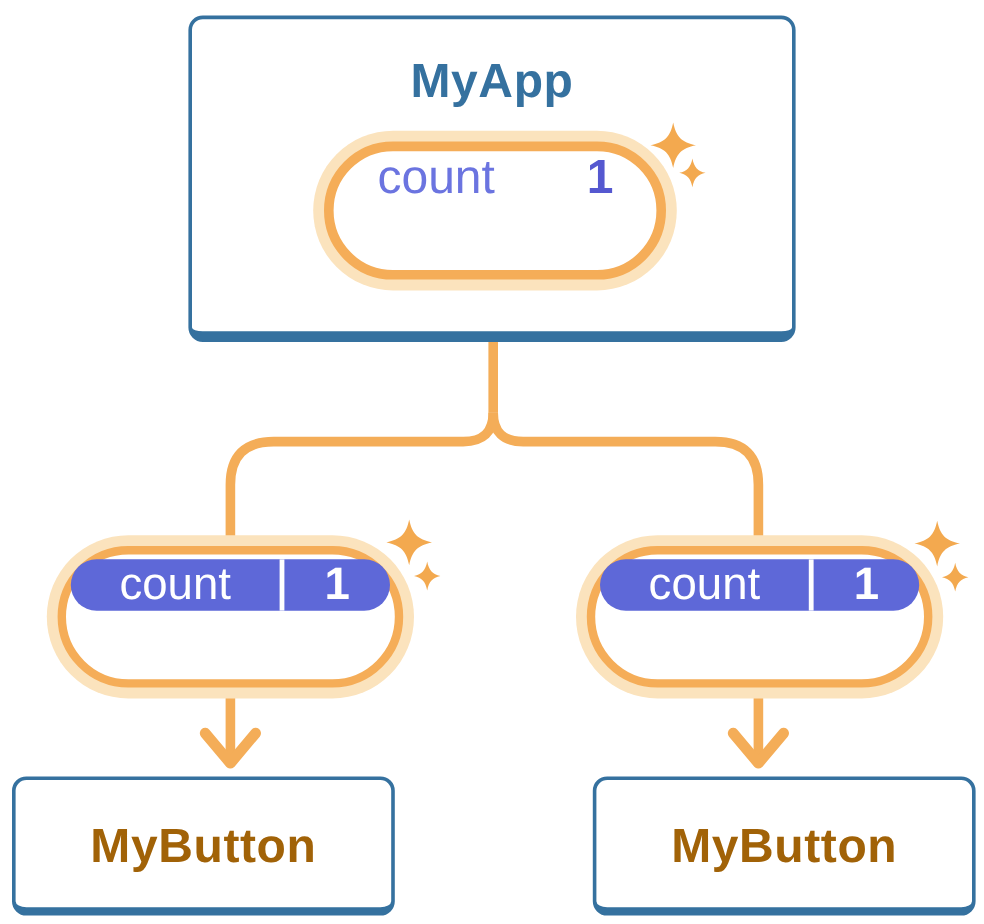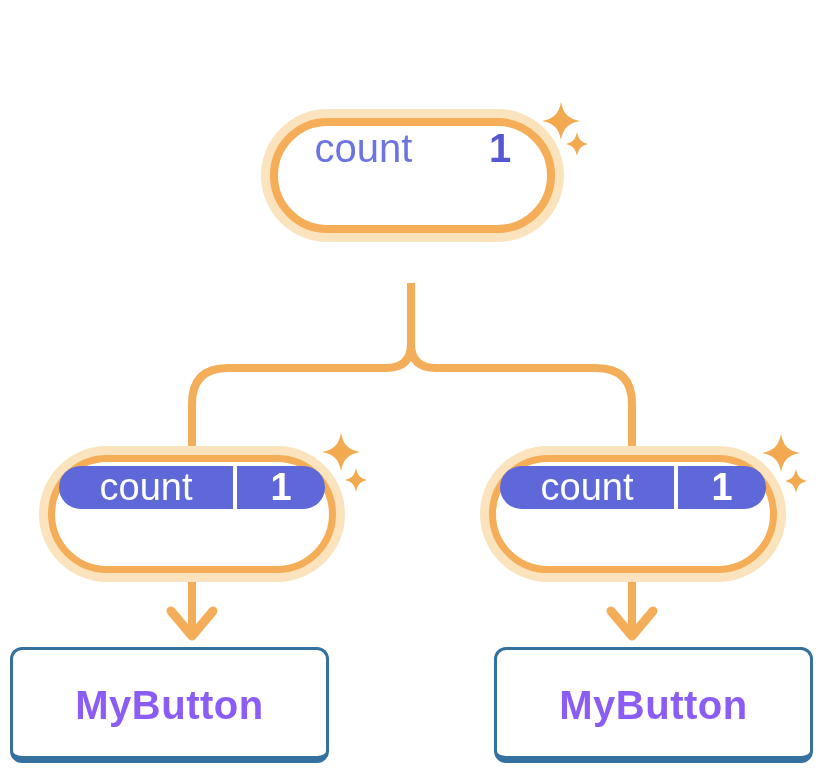--- a/index.html
+++ b/index.html
@@ -48,21 +48,21 @@
     display: flex;
     align-items: center;
     justify-content: center;
   }
   .card-child-left  { left: 10px; }
   .card-child-right { left: 494px; }
   .card-child-title {
     font-size: 40px;
     font-weight: bold;
     letter-spacing: 0.5px;
-    color: #8b5cf6;
+    color: #a16207;
     padding-top: 4px;
   }
 
   
   .pill {
     position: absolute;
     box-sizing: border-box;
     border-radius: 999px;
     border: 8px solid #F5AD58;
     background: #ffffff;
@@ -133,20 +133,23 @@
       <path d="M411 344 Q411 368 436 368 H596 Q632 368 632 404 V453"></path>
       <path d="M192 576 V632"></path>
       <path d="M632 576 V632"></path>
     </g>
     <g fill="none" stroke="#F4AD58" stroke-width="9" stroke-linecap="round" stroke-linejoin="round">
       <path d="M171 611 L192 636 L213 611"></path>
       <path d="M611 611 L632 636 L653 611"></path>
     </g>
   </svg>
 
+  <div class="card card-root">
+    <div class="card-root-title">MyApp</div>
+  </div>
 
   <div class="pill pill-root">
     <div class="cell-label">count</div>
     <div class="pill-divider"></div>
     <div class="cell-value">1</div>
   </div>
 
   <div class="pill pill-state pill-state-left">
     <div class="pill-fill">
       <div class="cell-label">count</div>

